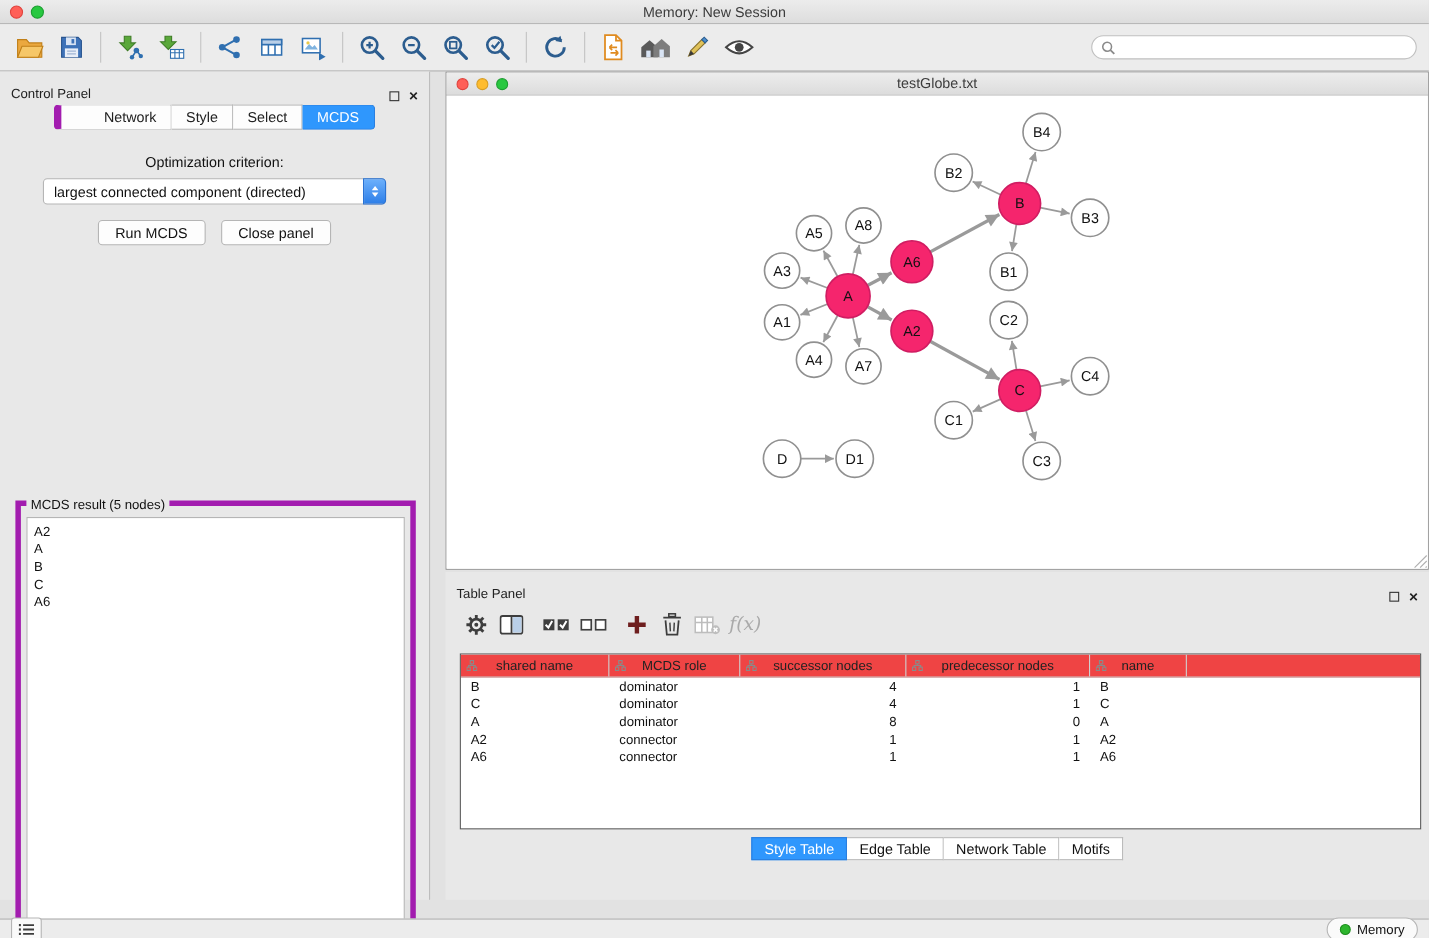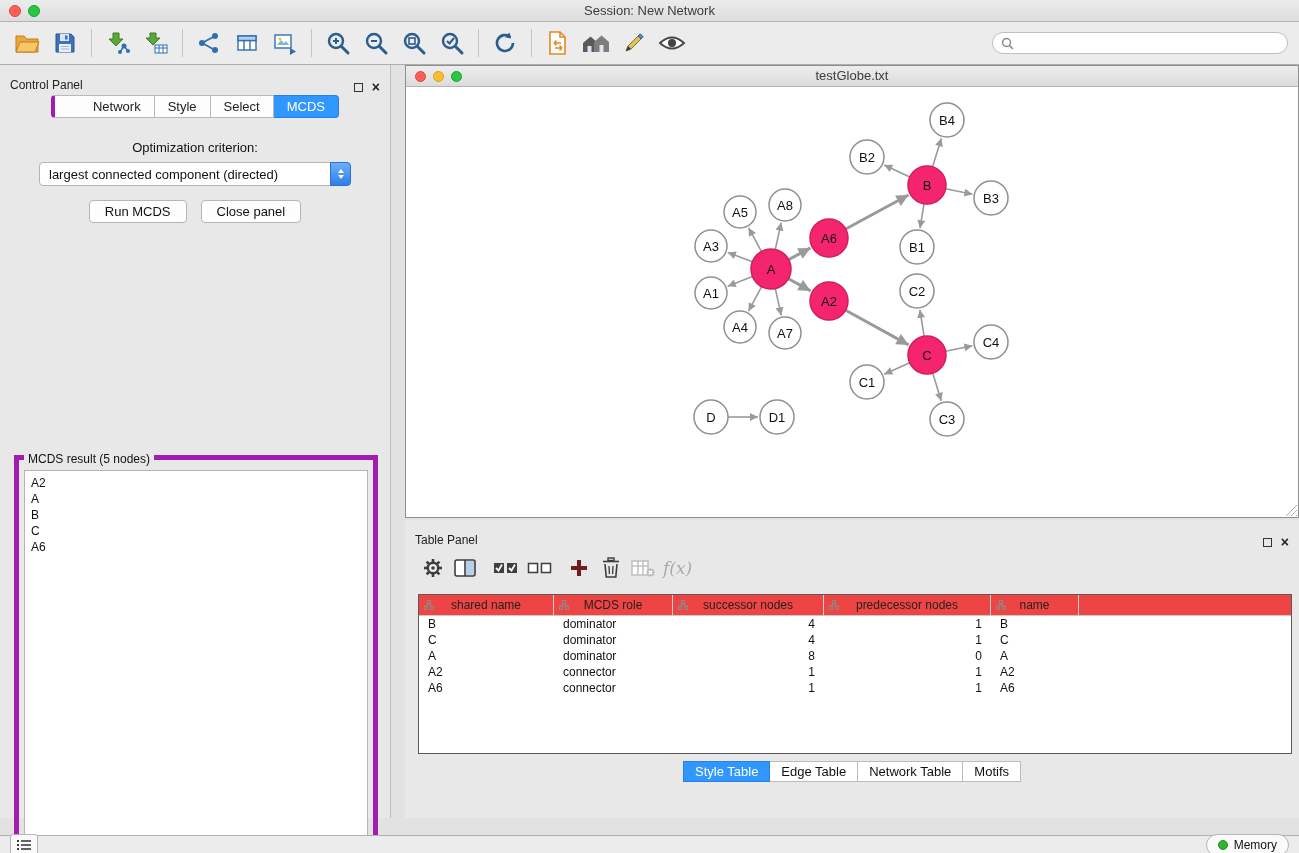--- a/index.html
+++ b/index.html
@@ -23,21 +23,21 @@
   .searchbox input{border:none;outline:none;flex:1;font-size:12px;background:transparent;font-family:inherit;color:#333;}
 
   
   .control-panel{position:absolute;left:0;top:65px;width:391px;height:753px;background:#e8e8e8;border-right:1px solid #bdbdbd;}
   .panel-titlebar{height:27px;display:flex;align-items:flex-end;padding:0 10px;font-size:12px;color:#222;}
   .panel-btns{margin-left:auto;display:flex;gap:9px;align-items:center;}
   .float-box{width:9px;height:9px;border:1.5px solid #333;display:inline-block;cursor:pointer;}
   .close-x{font-size:14px;font-weight:bold;color:#222;line-height:10px;cursor:pointer;}
   .cp-tabs{display:flex;justify-content:center;margin-top:3px;}
   .cp-tab{font-size:13px;padding:3px 13px;background:#fdfdfd;border:1px solid #b9b9b9;border-left:none;color:#222;cursor:pointer;}
-  .cp-tab:first-child{border-left:4px solid #a21caf;border-radius:4px 0 0 4px;padding-left:38px;}
+  .cp-tab:first-child{border-left:7px solid #a21caf;border-radius:4px 0 0 4px;padding-left:38px;}
   .cp-tab:last-child{border-radius:0 4px 4px 0;}
   .cp-tab.active{background:#2f97fd;border-color:#2a7fe0;color:#fff;}
   .opt-label{text-align:center;margin-top:22px;font-size:13px;color:#111;}
   .combo{margin:7px auto 0;width:312px;height:24px;background:#fff;border:1px solid #b5b5b5;border-radius:4px;display:flex;align-items:center;font-size:13px;color:#111;padding-left:9px;position:relative;cursor:pointer;}
   .combo-cap{position:absolute;right:-1px;top:-1px;width:21px;height:24px;background:linear-gradient(#6cb0fc,#2e7fe8);border:1px solid #2a73d4;border-radius:0 4px 4px 0;display:flex;flex-direction:column;align-items:center;justify-content:center;gap:2px;}
   .tri-up{width:0;height:0;border-left:3.5px solid transparent;border-right:3.5px solid transparent;border-bottom:4.5px solid #fff;}
   .tri-down{width:0;height:0;border-left:3.5px solid transparent;border-right:3.5px solid transparent;border-top:4.5px solid #fff;}
   .cp-buttons{display:flex;justify-content:center;gap:14px;margin-top:14px;}
   .cp-buttons button{font-size:13px;padding:3px 15px;background:#fdfdfd;border:1px solid #b5b5b5;border-radius:4px;font-family:inherit;color:#111;cursor:pointer;}
   .result-box{position:absolute;left:14px;top:390px;width:364px;height:415px;border:5px solid #a21caf;}
@@ -81,21 +81,21 @@
 </head>
 <body>
 
 <div class="app">
 
   <div class="titlebar">
     <div class="traffic">
       <span class="tl red"></span>
       <span class="tl green"></span>
     </div>
-    <div class="win-title">Session: New Network</div>
+    <div class="win-title">Memory: New Session</div>
   </div>
 
   <div class="toolbar">
     <div class="tb-btn">
       <svg width="26" height="24" viewBox="0 0 26 24">
           <path d="M2 5 h8 l2.5 3 H24 v13 H2z" fill="#eba83f" stroke="#c07f18"></path>
           <path d="M2 21 L6 11 h19 l-4 10z" fill="#f6c768" stroke="#c07f18"></path>
         </svg>
     </div>
     <div class="tb-btn">

